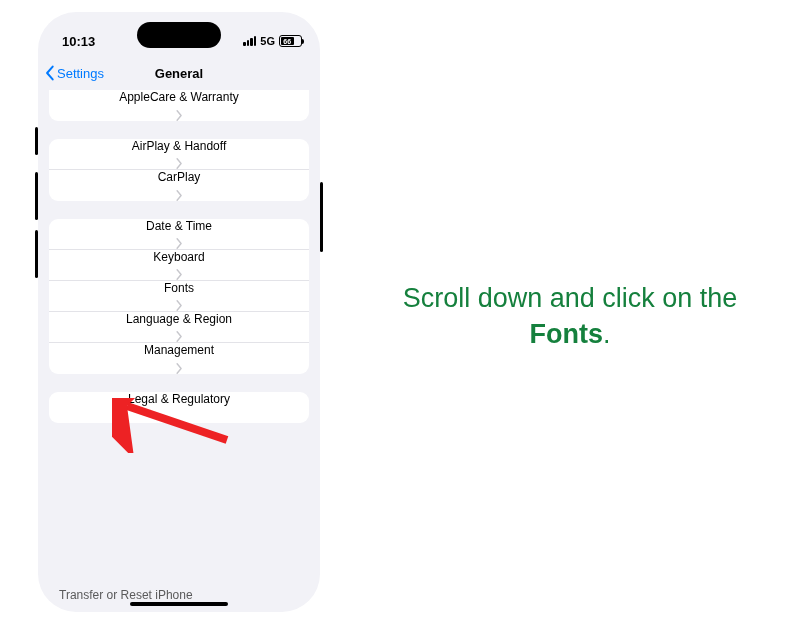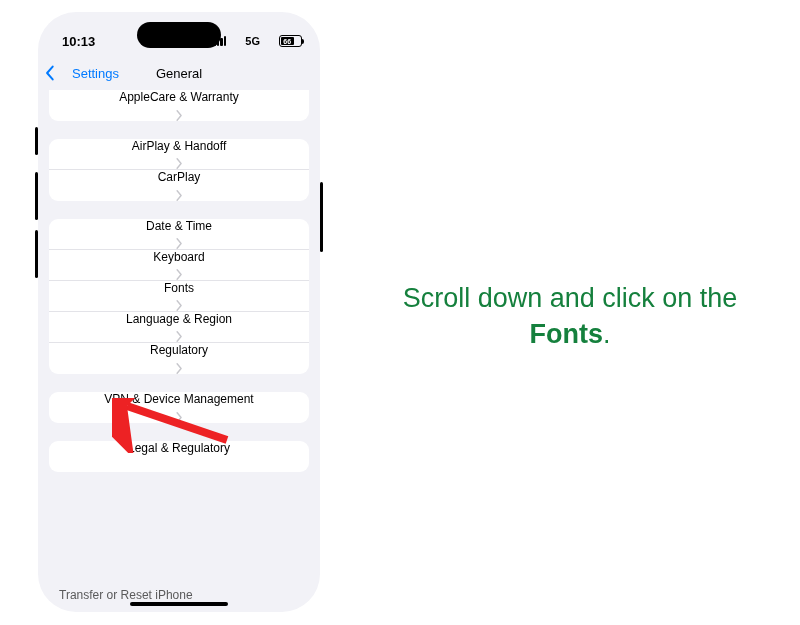--- a/index.html
+++ b/index.html
@@ -49,21 +49,21 @@
     }
     .status-bar {
       height: 44px;
       display: flex;
       align-items: center;
       justify-content: space-between;
       padding: 14px 18px 0 24px;
       font-size: 13px;
       font-weight: 600;
     }
-    .status-right { display: flex; align-items: center; gap: 19px; }
+    .status-right { display: flex; align-items: center; gap: 4px; }
     .signal { display: flex; align-items: flex-end; gap: 1px; }
     .signal span { width: 2.5px; background: #000; border-radius: 1px; }
     .signal span:nth-child(1){height:4px}
     .signal span:nth-child(2){height:6px}
     .signal span:nth-child(3){height:8px}
     .signal span:nth-child(4){height:10px}
     .net { font-size: 11px; font-weight: 600; }
     .battery {
       width: 23px; height: 12px; border: 1px solid #000; border-radius: 3px;
       position: relative; display: flex; align-items: center; padding: 1px;
@@ -72,27 +72,27 @@
     .battery-fill { width: 66%; height: 100%; background:#000; border-radius:1px; display:flex; align-items:center; justify-content:center; }
     .battery-num { color:#fff; font-size:7px; font-weight:700; }
     .nav {
       height: 34px;
       display: flex;
       align-items: center;
       position: relative;
       padding: 0 6px;
     }
     .back {
-      display: flex; align-items: center; gap: 17px;
+      display: flex; align-items: center; gap: 2px;
       color: #007aff; font-size: 13px;
     }
     .back svg { width: 11px; height: 16px; }
     .nav-title {
       position: absolute; left: 0; right: 0; text-align: center;
-      font-size: 13px; font-weight: 400;
+      font-size: 13px; font-weight: 700;
     }
     .content {
       height: calc(100% - 44px - 34px);
       overflow: hidden;
       padding: 0 11px;
     }
     .group {
       background: #fff;
       border-radius: 9px;
       margin-bottom: 18px;
@@ -235,39 +235,29 @@
         </div>
         <div class="row">
           <span>Language &amp; Region</span>
           <span class="chev">
               <svg viewBox="0 0 8 14">
                 <path d="M1 1 L6 7 L1 13" stroke="#c7c7cc" stroke-width="1.8" fill="none" stroke-linecap="round" stroke-linejoin="round"></path>
               </svg>
             </span>
         </div>
         <div class="row">
-          <span>Regulatory</span>
-          <span class="chev">
-              <svg viewBox="0 0 8 14">
-                <path d="M1 1 L6 7 L1 13" stroke="#c7c7cc" stroke-width="1.8" fill="none" stroke-linecap="round" stroke-linejoin="round"></path>
-              </svg>
-            </span>
-        </div>
-      </div>
-
-      <div class="group">
-        <div class="row">
-          <span>VPN &amp; Device Management</span>
-          <span class="chev">
-              <svg viewBox="0 0 8 14">
-                <path d="M1 1 L6 7 L1 13" stroke="#c7c7cc" stroke-width="1.8" fill="none" stroke-linecap="round" stroke-linejoin="round"></path>
-              </svg>
-            </span>
-        </div>
-      </div>
+          <span>Management</span>
+          <span class="chev">
+              <svg viewBox="0 0 8 14">
+                <path d="M1 1 L6 7 L1 13" stroke="#c7c7cc" stroke-width="1.8" fill="none" stroke-linecap="round" stroke-linejoin="round"></path>
+              </svg>
+            </span>
+        </div>
+      </div>
+
 
       <div class="group">
         <div class="row">
           <span>Legal &amp; Regulatory</span>
 
         </div>
       </div>
     </div>
 
     <div class="cutoff">Transfer or Reset iPhone</div>

